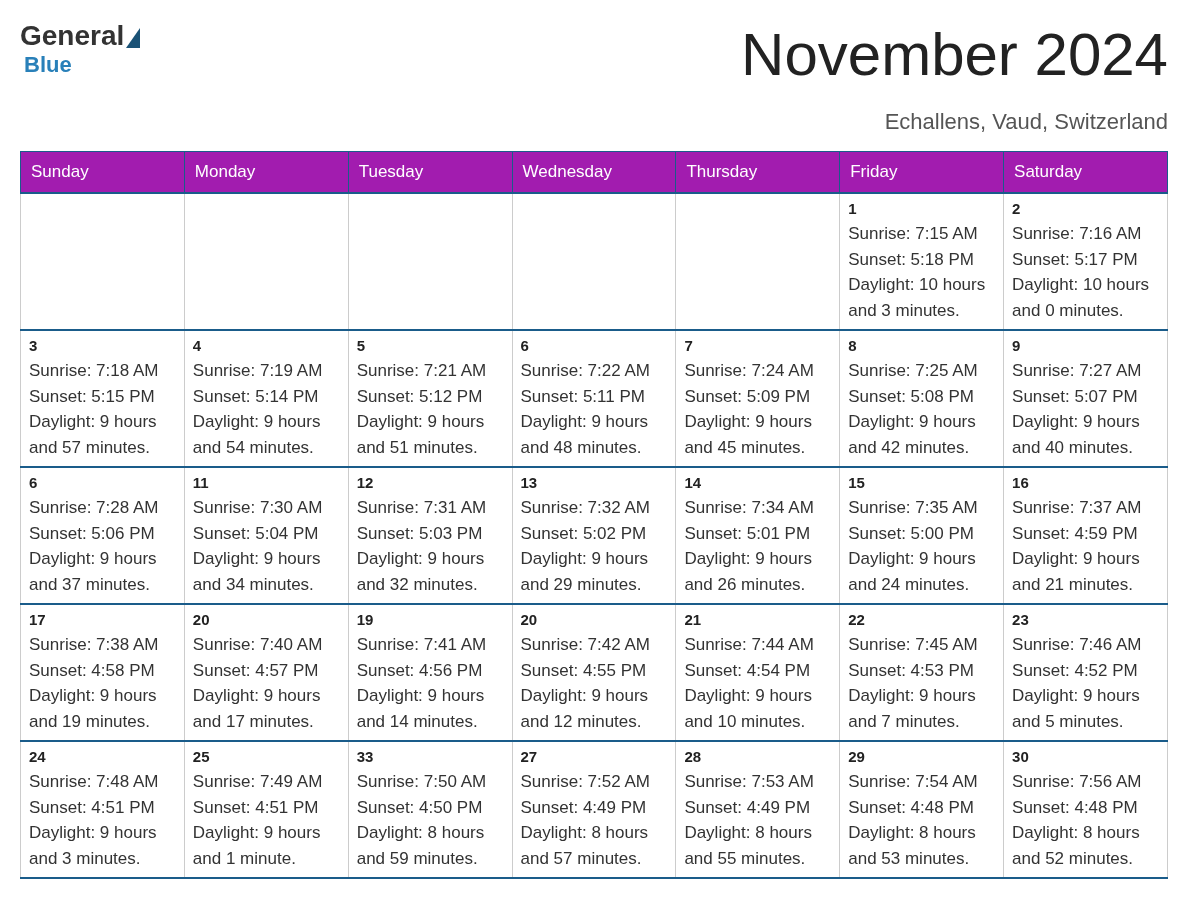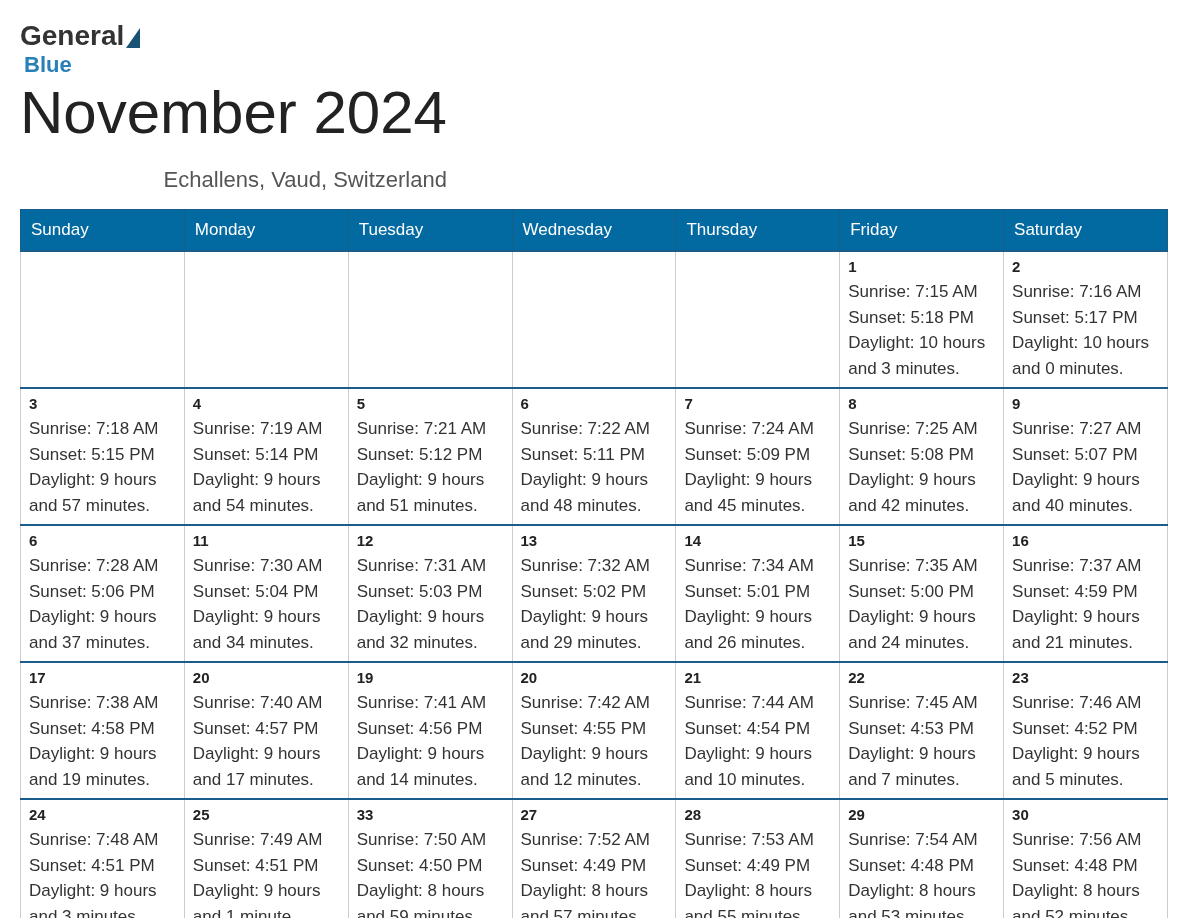--- a/index.html
+++ b/index.html
@@ -8,21 +8,20 @@
       background: #fff;
       padding: 20px;
       width: 1188px;
       min-height: 918px;
     }
     .header {
       display: flex;
       justify-content: space-between;
       align-items: flex-start;
       margin-bottom: 16px;
-      flex-direction: column;
     }
     .logo {
       display: flex;
       flex-direction: column;
       align-items: flex-start;
     }
     .logo-top {
       display: flex;
       align-items: center;
     }
@@ -57,21 +56,21 @@
       font-size: 22px;
       color: #555;
       margin-top: 20px;
     }
     .calendar {
       width: 100%;
       border-collapse: collapse;
       border: 1px solid #aaa;
     }
     .calendar th {
-      background-color: #0369a1;
+      background-color: #a21caf;
       color: #fff;
       font-size: 17px;
       font-weight: normal;
       padding: 10px 10px;
       text-align: left;
       border: 1px solid #1a5c8a;
     }
     .calendar td {
       width: 14.28%;
       vertical-align: top;

